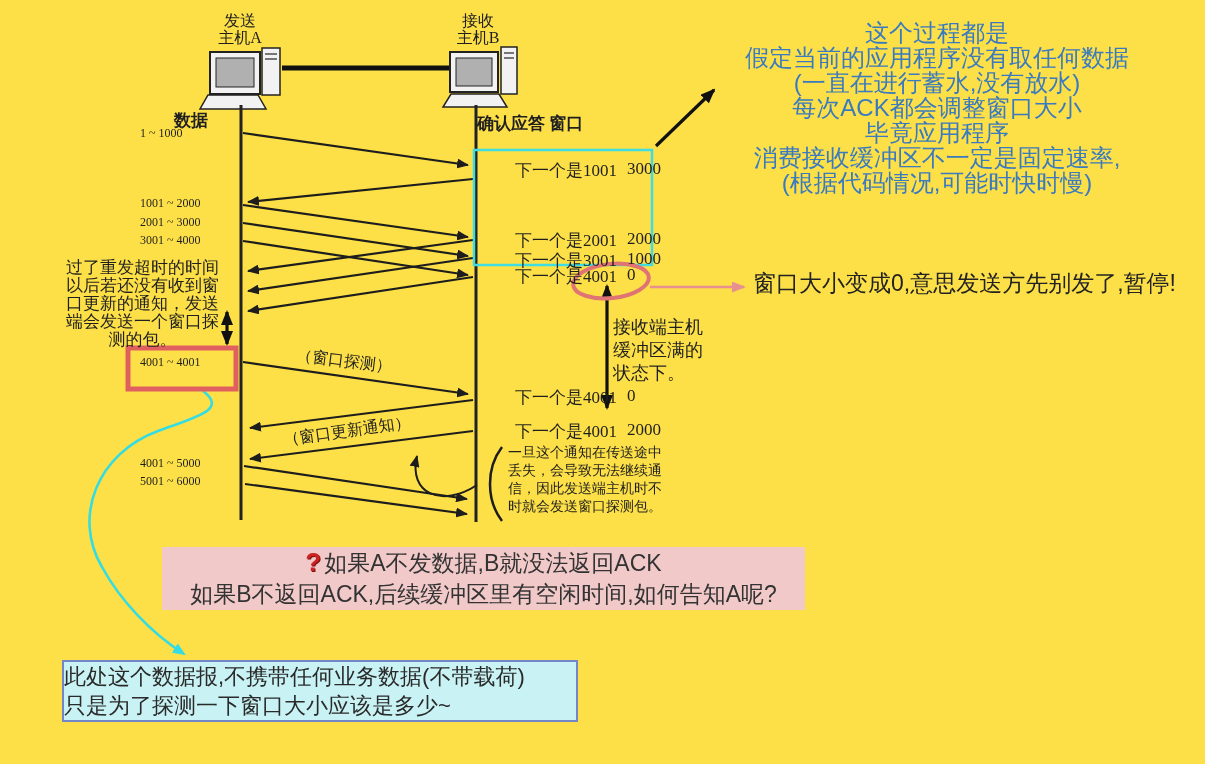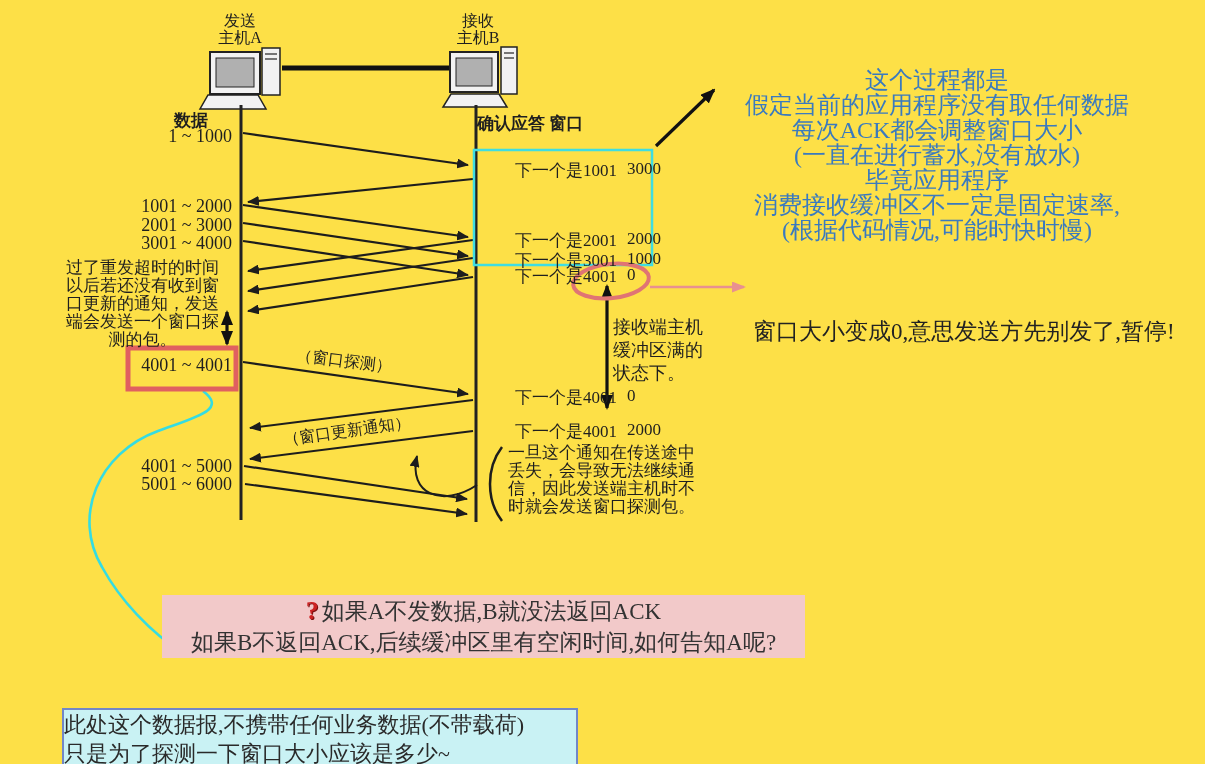--- a/index.html
+++ b/index.html
@@ -1,24 +1,24 @@
 <!DOCTYPE html>
 <html><head>
 <meta charset="utf-8">
 <style>
   html,body{margin:0;padding:0;background:#ffffff;}
   .stage{position:relative;width:1205px;height:764px;background:#fde047;overflow:hidden;
          font-family:"Liberation Serif", serif;color:#1f1f1f;}
   svg.layer{position:absolute;left:0;top:0;}
   .t{position:absolute;white-space:nowrap;}
   .serif{font-family:"Liberation Serif", serif;}
-  .sans{font-family:Liberation Serif, serif;margin-top:48px;}
+  .sans{font-family:Liberation Sans, sans-serif;}
   .host-label{width:74px;text-align:center;font-size:16px;line-height:17px;}
   .col-header{font-size:17px;font-weight:600;}
-  .seg{width:92px;text-align:right;font-size:18px;}
+  .seg{width:92px;font-size:12px;}
   .ack-row{font-size:17px;width:170px;text-align:center;}
   .ack-row .win{position:absolute;left:107px;top:0;margin-left:39px;}
   .note-black{font-size:17px;line-height:18px;text-align:center;}
   .arrow-label{font-size:16px;}
   .blue-note{width:470px;text-align:center;font-size:24px;line-height:25px;color:#3a7abf;}
   .blue-note div{height:25px;}
   .zero-note{font-size:23px;color:#222;}
   .pink-box{width:643px;height:63px;background:#f2c9c9;text-align:center;
             font-size:23px;line-height:31px;color:#333;}
   .qmark{color:#cc2222;font-weight:bold;font-size:26px;margin-right:3px;
@@ -162,32 +162,32 @@
 
   <div class="t serif arrow-label" style="left:296px;top:351px;transform:rotate(7deg)">（窗口探测）</div>
   <div class="t serif arrow-label" style="left:283px;top:421px;transform:rotate(-8deg)">（窗口更新通知）</div>
 
   <div class="t serif" style="left:613px;top:316px;font-size:18px;line-height:23px">
     <div>接收端主机</div>
     <div>缓冲区满的</div>
     <div>状态下。</div>
   </div>
 
-  <div class="t serif" style="left:508px;top:444px;font-size:17px;line-height:18px">
+  <div class="t serif" style="left:508px;top:444px;font-size:14px;line-height:18px">
     <div>一旦这个通知在传送途中</div>
     <div>丢失，会导致无法继续通</div>
     <div>信，因此发送端主机时不</div>
     <div>时就会发送窗口探测包。</div>
   </div>
 
   <div class="t sans blue-note" style="left:702px;top:20px">
     <div>这个过程都是</div>
     <div>假定当前的应用程序没有取任何数据</div>
+    <div>(一直在进行蓄水,没有放水)</div>
     <div>每次ACK都会调整窗口大小</div>
-    <div>(一直在进行蓄水,没有放水)</div>
     <div>毕竟应用程序</div>
     <div>消费接收缓冲区不一定是固定速率,</div>
     <div>(根据代码情况,可能时快时慢)</div>
   </div>
 
   <div class="t sans zero-note" style="left:753px;top:268px">窗口大小变成0,意思发送方先别发了,暂停!</div>
 
   <div class="t sans pink-box" style="left:162px;top:547px">
     <div>
       <span class="qmark">?</span><span>如果A不发数据,B就没法返回ACK</span>

